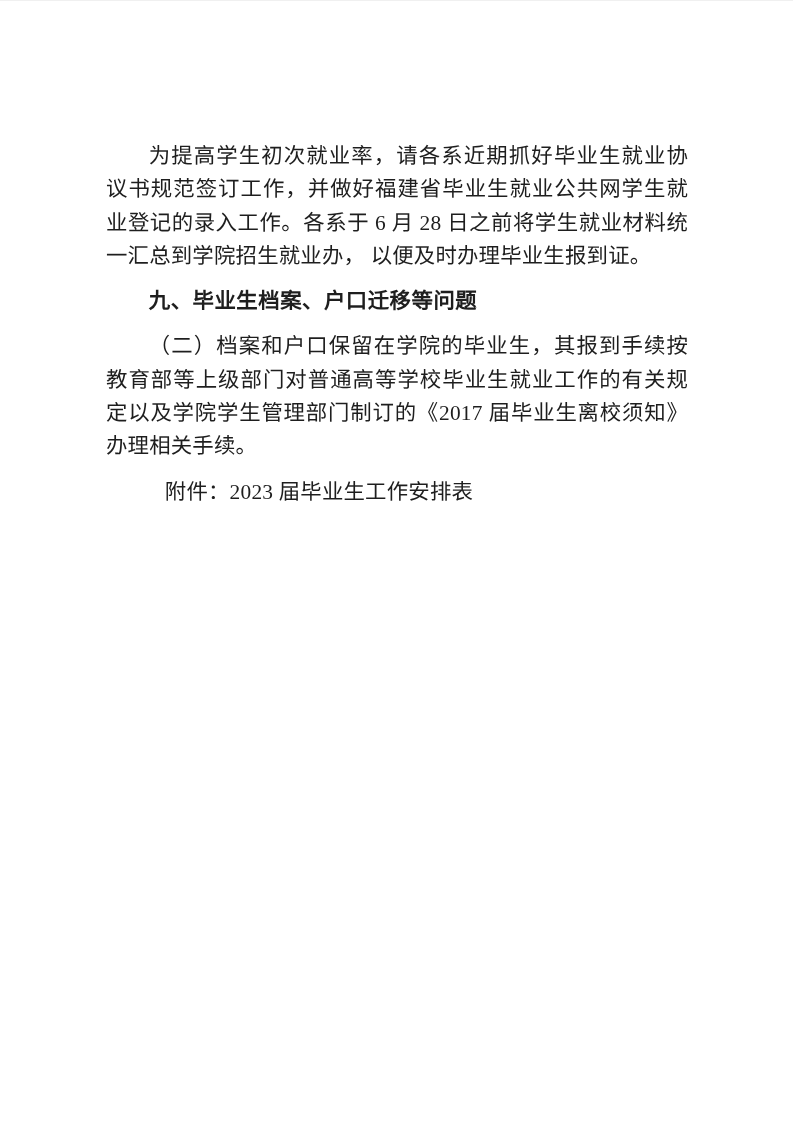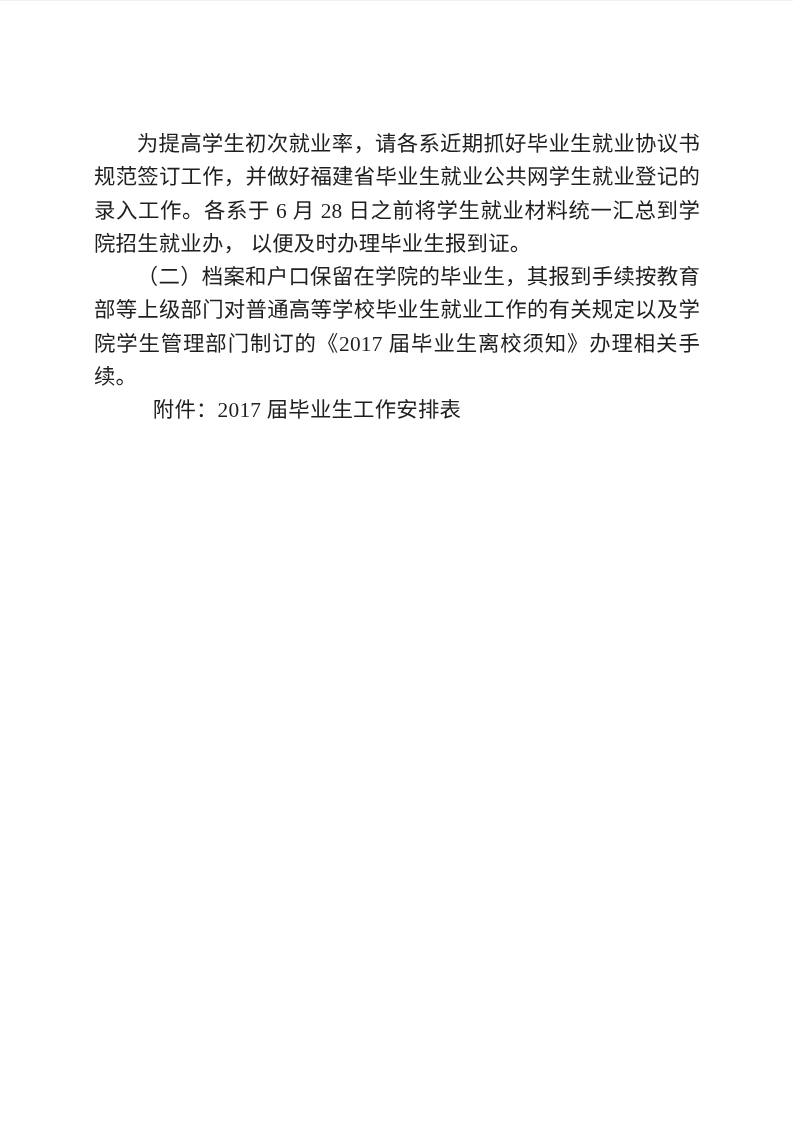--- a/index.html
+++ b/index.html
@@ -26,21 +26,21 @@
     left: 94px;
     top: 127px;
     width: 606px;
     color: var(--text-color, #1e1e1e);
     font-size: 21.4px;
     line-height: 33.3px;
     text-align: justify;
     letter-spacing: 0.2px;
   }
   .content p, .content h2 {
-    margin: 0;
+    margin: 12px;
     padding: 0;
   }
   .para {
     text-indent: 2em;
   }
   .heading {
     font-size: 21.4px;
     line-height: 33.3px;
     font-weight: bold;
     text-indent: 2em;
@@ -53,16 +53,17 @@
     margin-top: 33.3px;
     text-align: left;
   }
 </style>
 </head>
 <body>
 
 <div class="page">
   <div class="content">
     <p class="para">为提高学生初次就业率，请各系近期抓好毕业生就业协议书规范签订工作，并做好福建省毕业生就业公共网学生就业登记的录入工作。各系于 6 月 28 日之前将学生就业材料统一汇总到学院招生就业办， 以便及时办理毕业生报到证。</p>
+    <h2 class="heading">九、毕业生档案、户口迁移等问题</h2>
     <p class="para">（二）档案和户口保留在学院的毕业生，其报到手续按教育部等上级部门对普通高等学校毕业生就业工作的有关规定以及学院学生管理部门制订的《2017 届毕业生离校须知》办理相关手续。</p>
-    <p class="attachment">附件：2017 届毕业生工作安排表</p>
+    <p class="attachment">附件：2023 届毕业生工作安排表</p>
   </div>
 </div>
 
 </body></html>

